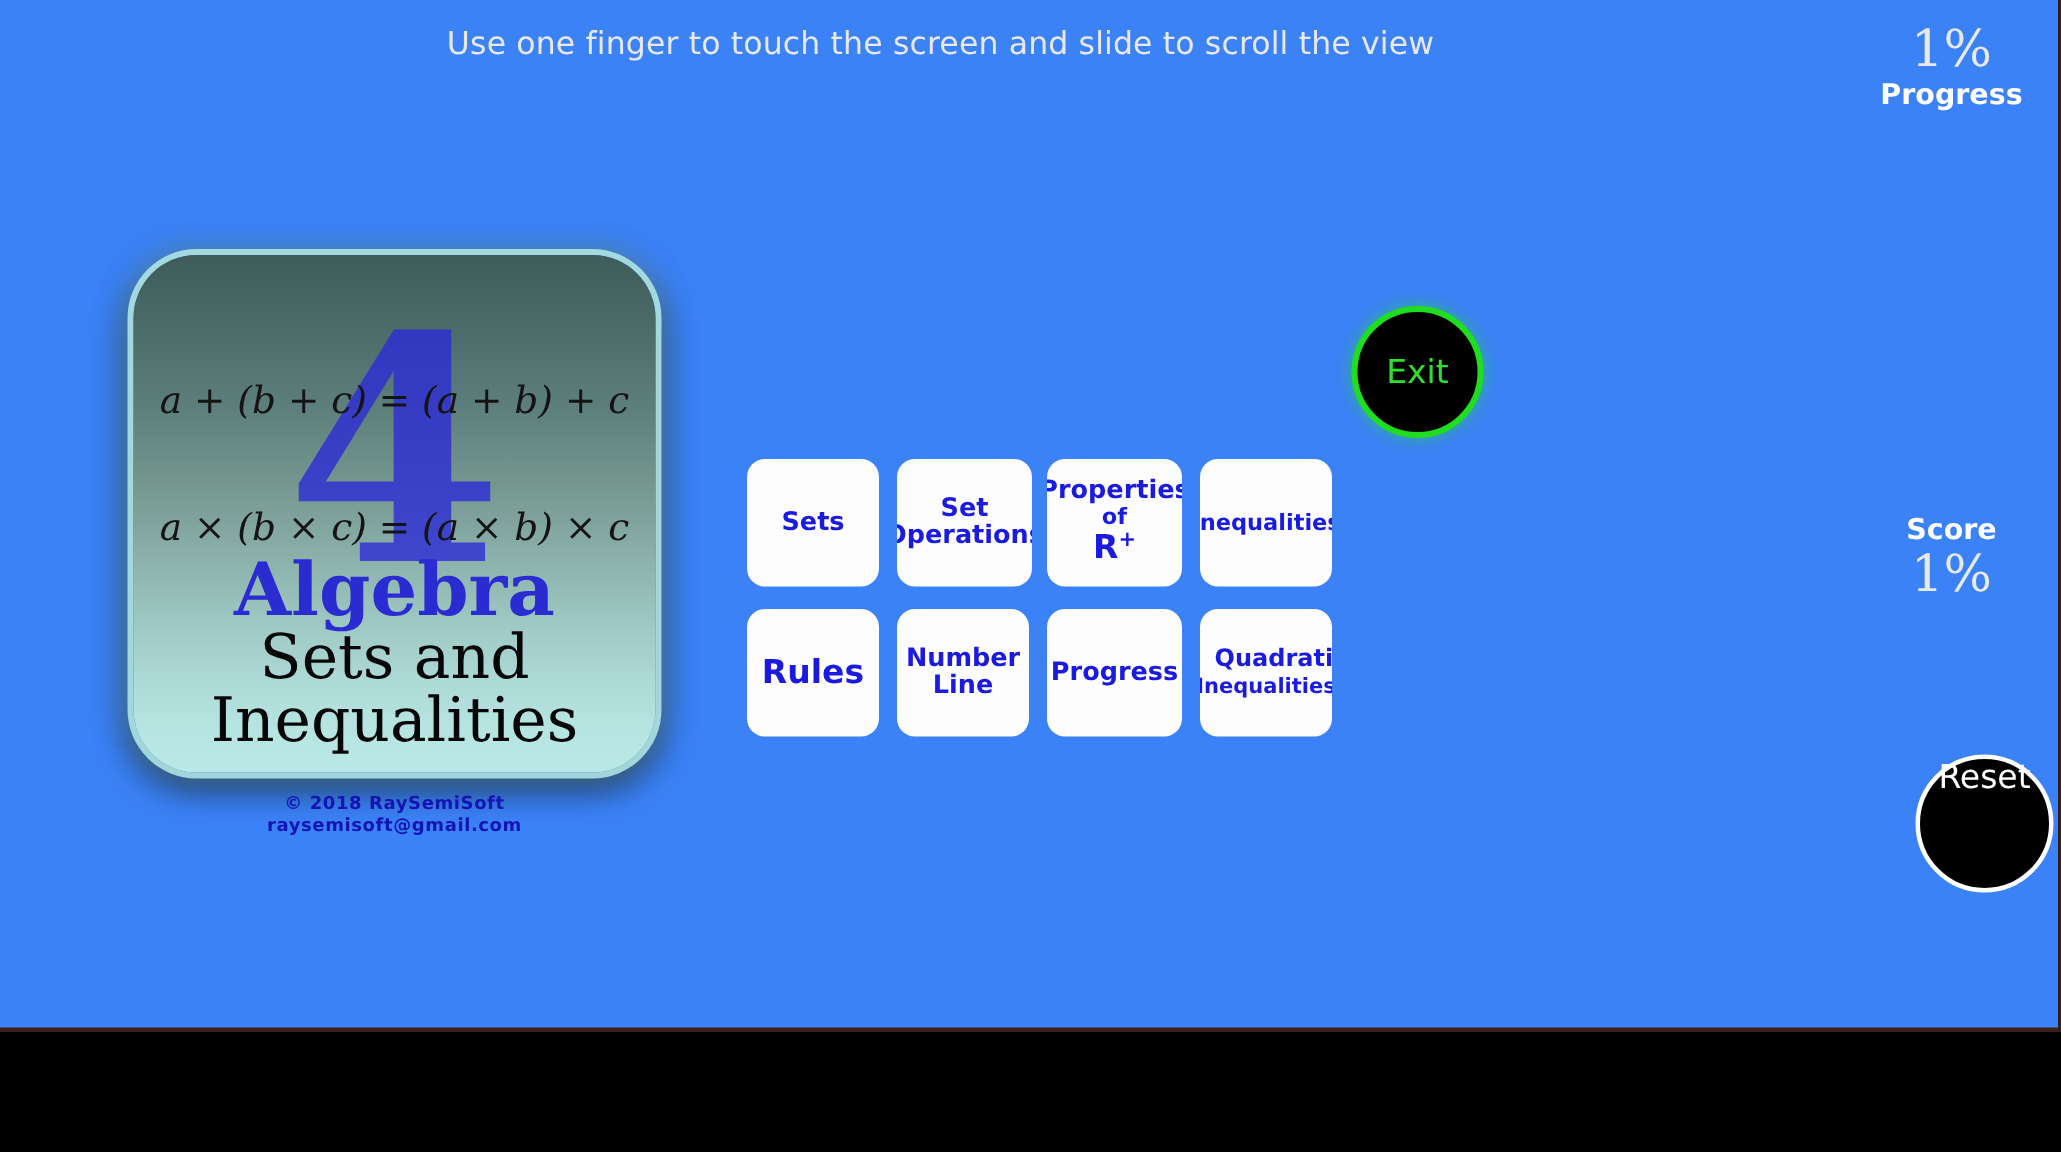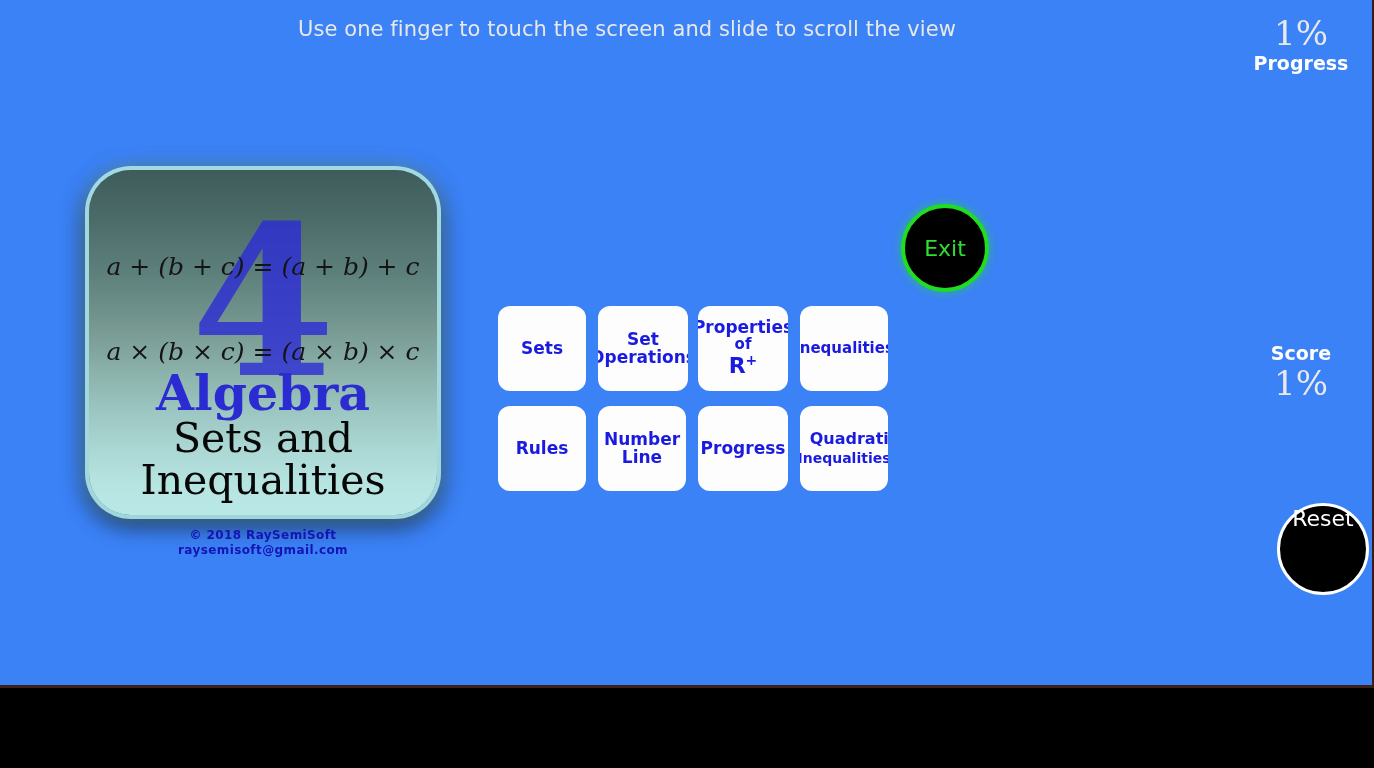--- a/index.html
+++ b/index.html
@@ -200,21 +200,21 @@
   #btn-inequal .l1  { font-size:15px; }
 
   
   .row3 { top:406px; height:85px; }
   #btn-rules       { left:498px; width:88px; }
   #btn-numline     { left:598px; width:88px; }
   #btn-intervals   { left:698px; width:90px; }
   #btn-quadratic   { left:800px; width:88px; }
   #btn-exercises   { left:900px; width:88px; }
 
-  #btn-rules .l1      { font-size:17px; }
+  #btn-rules .l1      { font-size:22px; }
   #btn-numline .l1    { font-size:17px; }
   #btn-numline .l2    { font-size:17px; }
   #btn-intervals .l1  { font-size:17px; }
   #btn-quadratic .l1  { font-size:16px;padding-left:20px; }
   #btn-quadratic .l2  { font-size:14px; margin-top:3px; }
   #btn-exercises .l1  { font-size:17px; }
 
   
   #exit-button {
     position:absolute;

